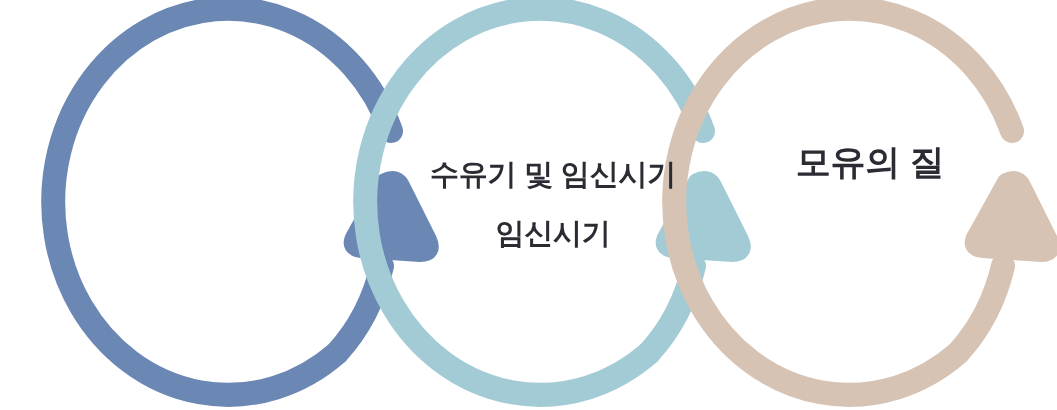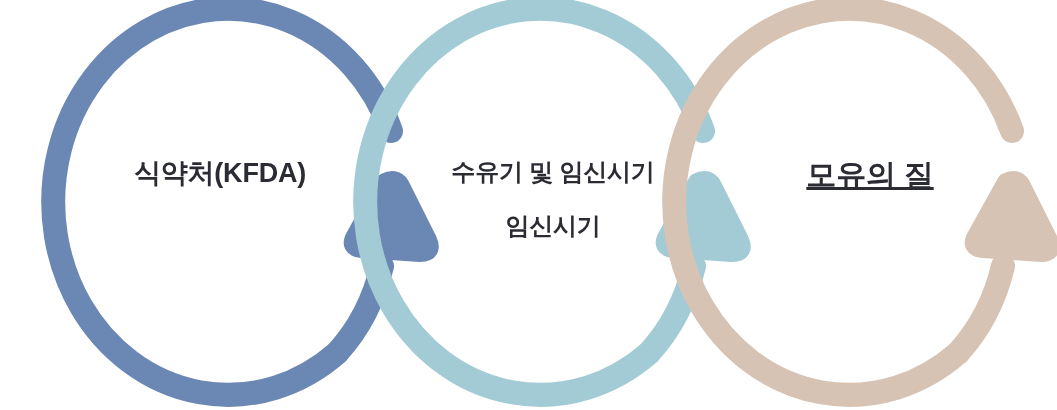--- a/index.html
+++ b/index.html
@@ -49,29 +49,28 @@
     left: 75px;
     top: 160px;
     width: 290px;
     font-size: 27px;
   }
   
   #stage-2-label {
     left: 408px;
     top: 160px;
     width: 290px;
-    font-size: 24px;
+    font-size: 29px;
   }
   
   #stage-3-label {
     left: 745px;
-    top: 160px;
+    top: 144px;
     width: 250px;
-    font-size: 30px;
-    text-decoration: underline;
+    font-size: 35px;
   }
 </style>
 </head>
 <body>
 
 <div id="diagram" style="background: rgb(255, 255, 255);">
 
   <svg class="cycle-svg" viewBox="0 0 1057 410" xmlns="http://www.w3.org/2000/svg" aria-hidden="true">
 
     <g>
@@ -112,21 +111,20 @@
                L 1049 240
                Q 1055 253 1041 253
                L 983 249
                Q 969 248 976 236
                Z" fill="#d6c3b4" stroke="#d6c3b4" stroke-width="18" stroke-linejoin="round"></path>
     </g>
 
   </svg>
 
   <div class="stage-label" id="stage-1-label" style="color: rgb(43, 43, 51);">
-    <span class="line1">식약처(KFDA)</span>
   </div>
 
   <div class="stage-label" id="stage-2-label" style="color: rgb(43, 43, 51);">
     <span class="line1">수유기 및 임신시기</span>
     <span class="line2">임신시기</span>
   </div>
 
   <div class="stage-label" id="stage-3-label" style="color: rgb(43, 43, 51);">
     <span class="line1">모유의 질</span>
   </div>

